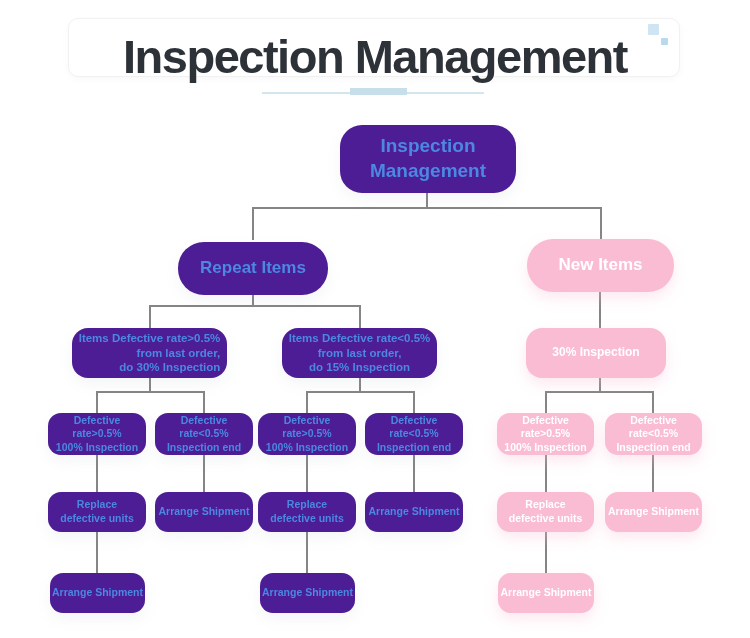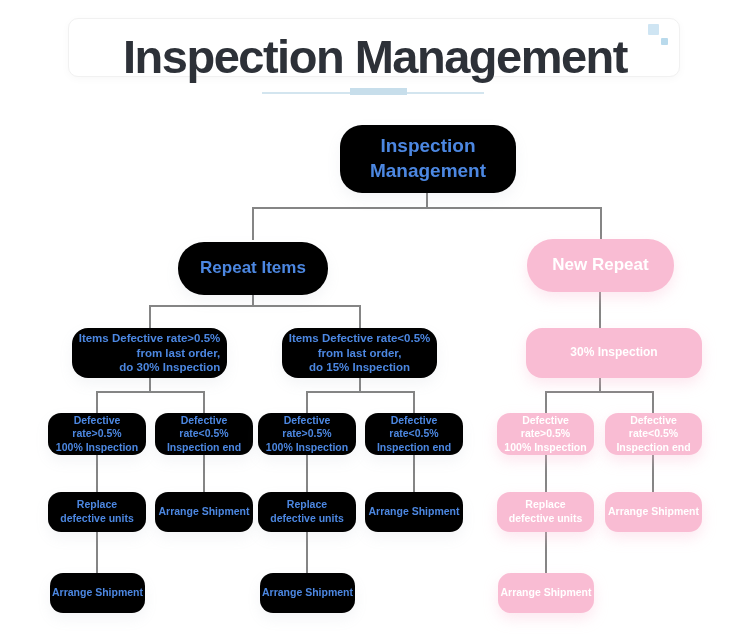--- a/index.html
+++ b/index.html
@@ -21,21 +21,21 @@
   .sq{border-radius:1px;}
   .underline-thin{left:262px;top:92px;width:222px;height:2px;background:#d3e5ef;}
   .underline-thick{left:350px;top:88px;width:57px;height:7px;background:#c7deeb;}
   
   .node{
     position:absolute;display:flex;align-items:center;justify-content:center;
     text-align:center;white-space:pre-line;box-sizing:border-box;
     font-weight:bold;line-height:1.3;
   }
   .gray{
-    background:#000000;color:#4c87e1;
+    background:#4c1d95;color:#4c87e1;
     box-shadow:0 6px 14px rgba(150,160,180,0.10);
   }
   .pink{
     background:#f9bcd3;color:#ffffff;
     box-shadow:0 6px 14px rgba(249,188,211,0.35);
   }
   
   .lv{position:absolute;width:2px;background:#858585;}
   .lh{position:absolute;height:2px;background:#858585;}
 </style>
@@ -88,29 +88,29 @@
   <div class="lv" style="left:96px;top:532px;height:42px;"></div>
   <div class="lv" style="left:306px;top:532px;height:42px;"></div>
   <div class="lv" style="left:545px;top:532px;height:42px;"></div>
 </div>
 
 <div>
   <div class="node gray" style="left:340px;top:125px;width:176px;height:68px;border-radius:22px;font-size:19px;">Inspection
 Management</div>
 
   <div class="node gray" style="left:178px;top:242px;width:150px;height:53px;border-radius:26px;font-size:17px;">Repeat Items</div>
-  <div class="node pink" style="left:527px;top:239px;width:147px;height:53px;border-radius:26px;font-size:17px;">New Repeat</div>
+  <div class="node pink" style="left:527px;top:239px;width:147px;height:53px;border-radius:26px;font-size:17px;">New Items</div>
 
   <div class="node gray" style="left:72px;top:328px;width:155px;height:50px;border-radius:16px;font-size:11.5px;font-weight:600;text-align:right;">Items Defective rate&gt;0.5%
 from last order,
 do 30% Inspection</div>
   <div class="node gray" style="left:282px;top:328px;width:155px;height:50px;border-radius:16px;font-size:11.5px;font-weight:600;">Items Defective rate&lt;0.5%
 from last order,
 do 15% Inspection</div>
-  <div class="node pink" style="left:526px;top:328px;width:176px;height:50px;border-radius:16px;font-size:12px;font-weight:600;">30% Inspection</div>
+  <div class="node pink" style="left:526px;top:328px;width:140px;height:50px;border-radius:16px;font-size:12px;font-weight:600;">30% Inspection</div>
 
   <div class="node gray" style="left:48px;top:413px;width:98px;height:42px;border-radius:13px;font-size:10.5px;font-weight:600;">Defective rate&gt;0.5%
 100% Inspection</div>
   <div class="node gray" style="left:155px;top:413px;width:98px;height:42px;border-radius:13px;font-size:10.5px;font-weight:600;">Defective rate&lt;0.5%
 Inspection end</div>
   <div class="node gray" style="left:258px;top:413px;width:98px;height:42px;border-radius:13px;font-size:10.5px;font-weight:600;">Defective rate&gt;0.5%
 100% Inspection</div>
   <div class="node gray" style="left:365px;top:413px;width:98px;height:42px;border-radius:13px;font-size:10.5px;font-weight:600;">Defective rate&lt;0.5%
 Inspection end</div>
   <div class="node pink" style="left:497px;top:413px;width:97px;height:42px;border-radius:13px;font-size:10.5px;font-weight:600;">Defective rate&gt;0.5%

